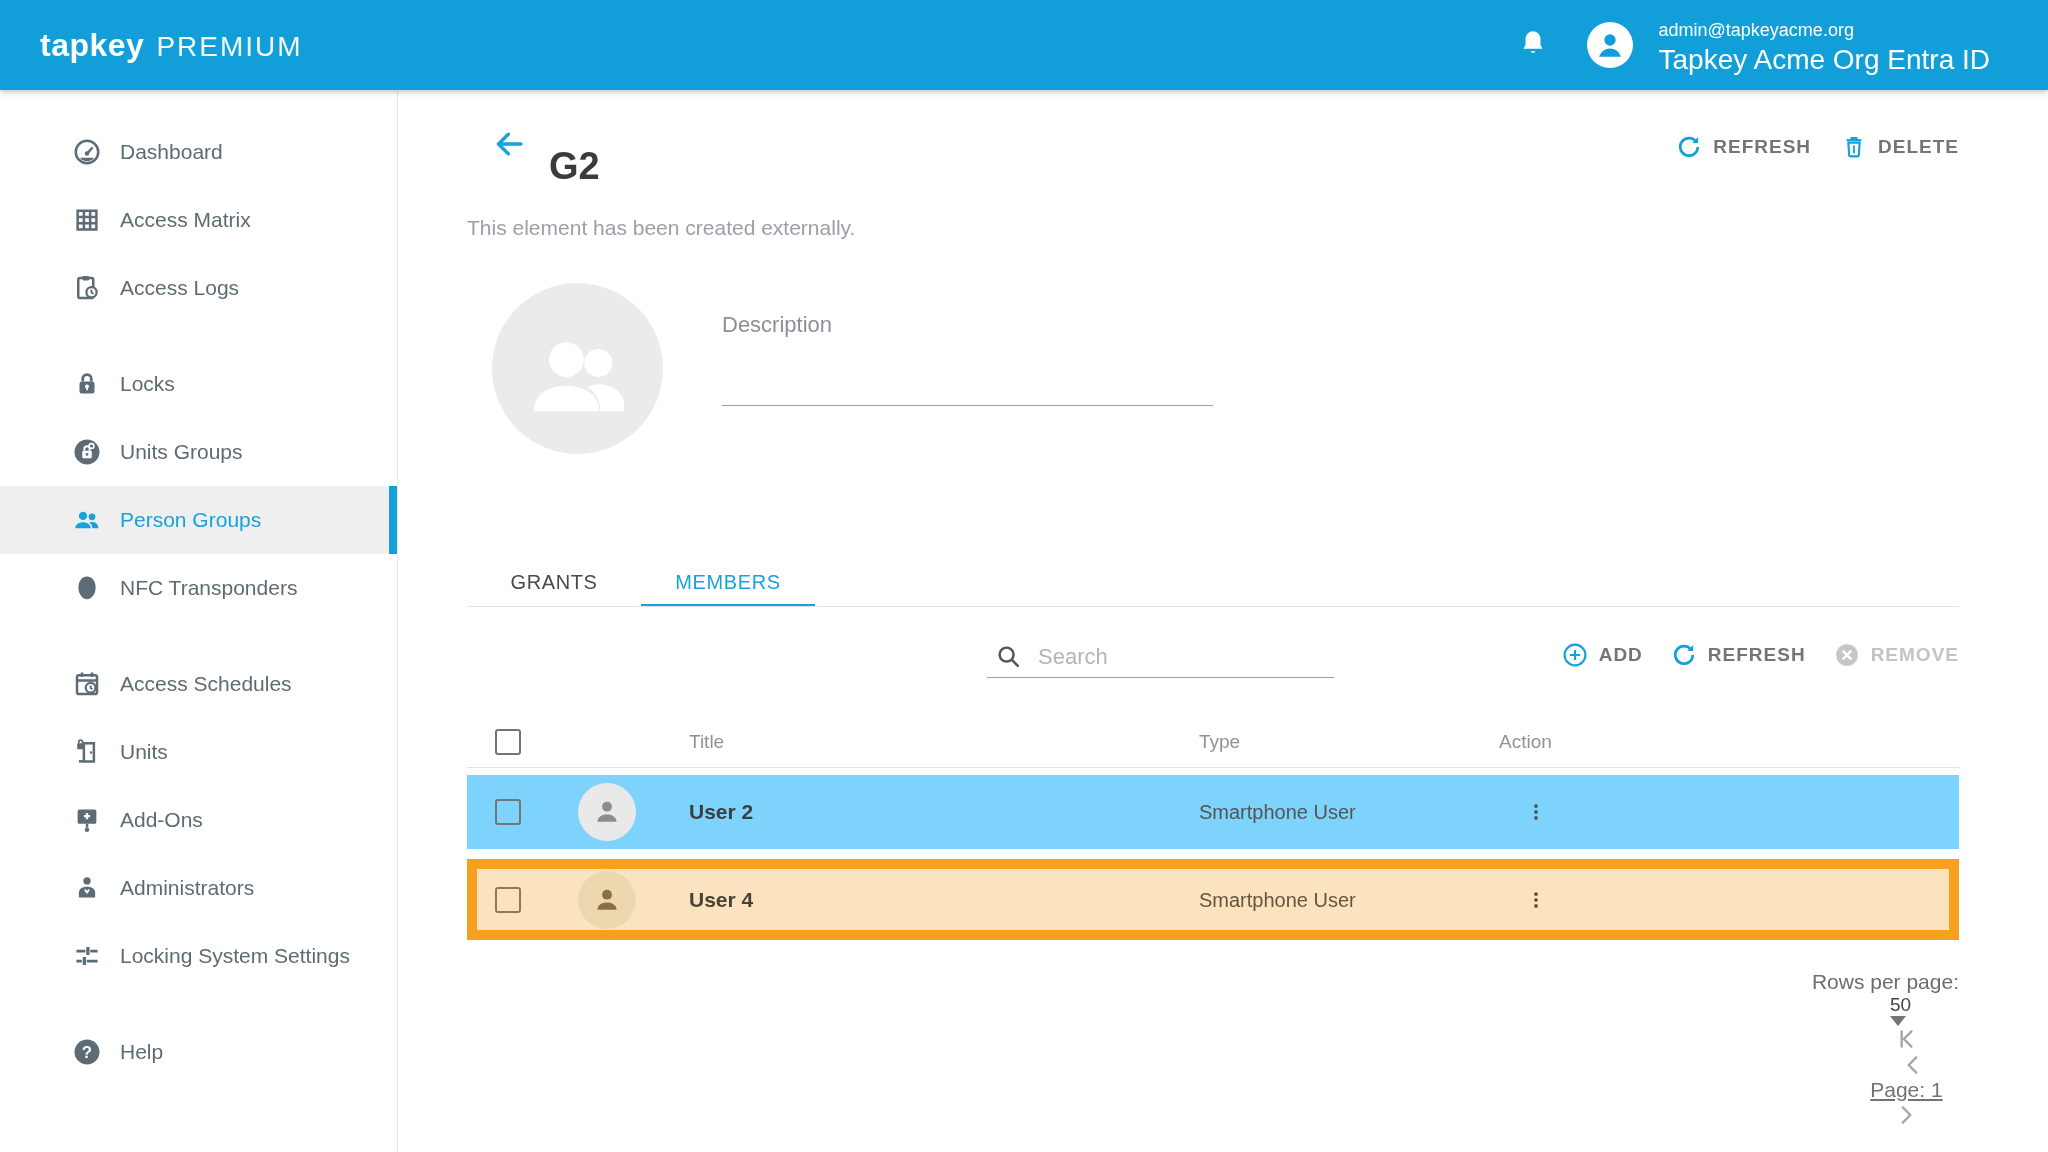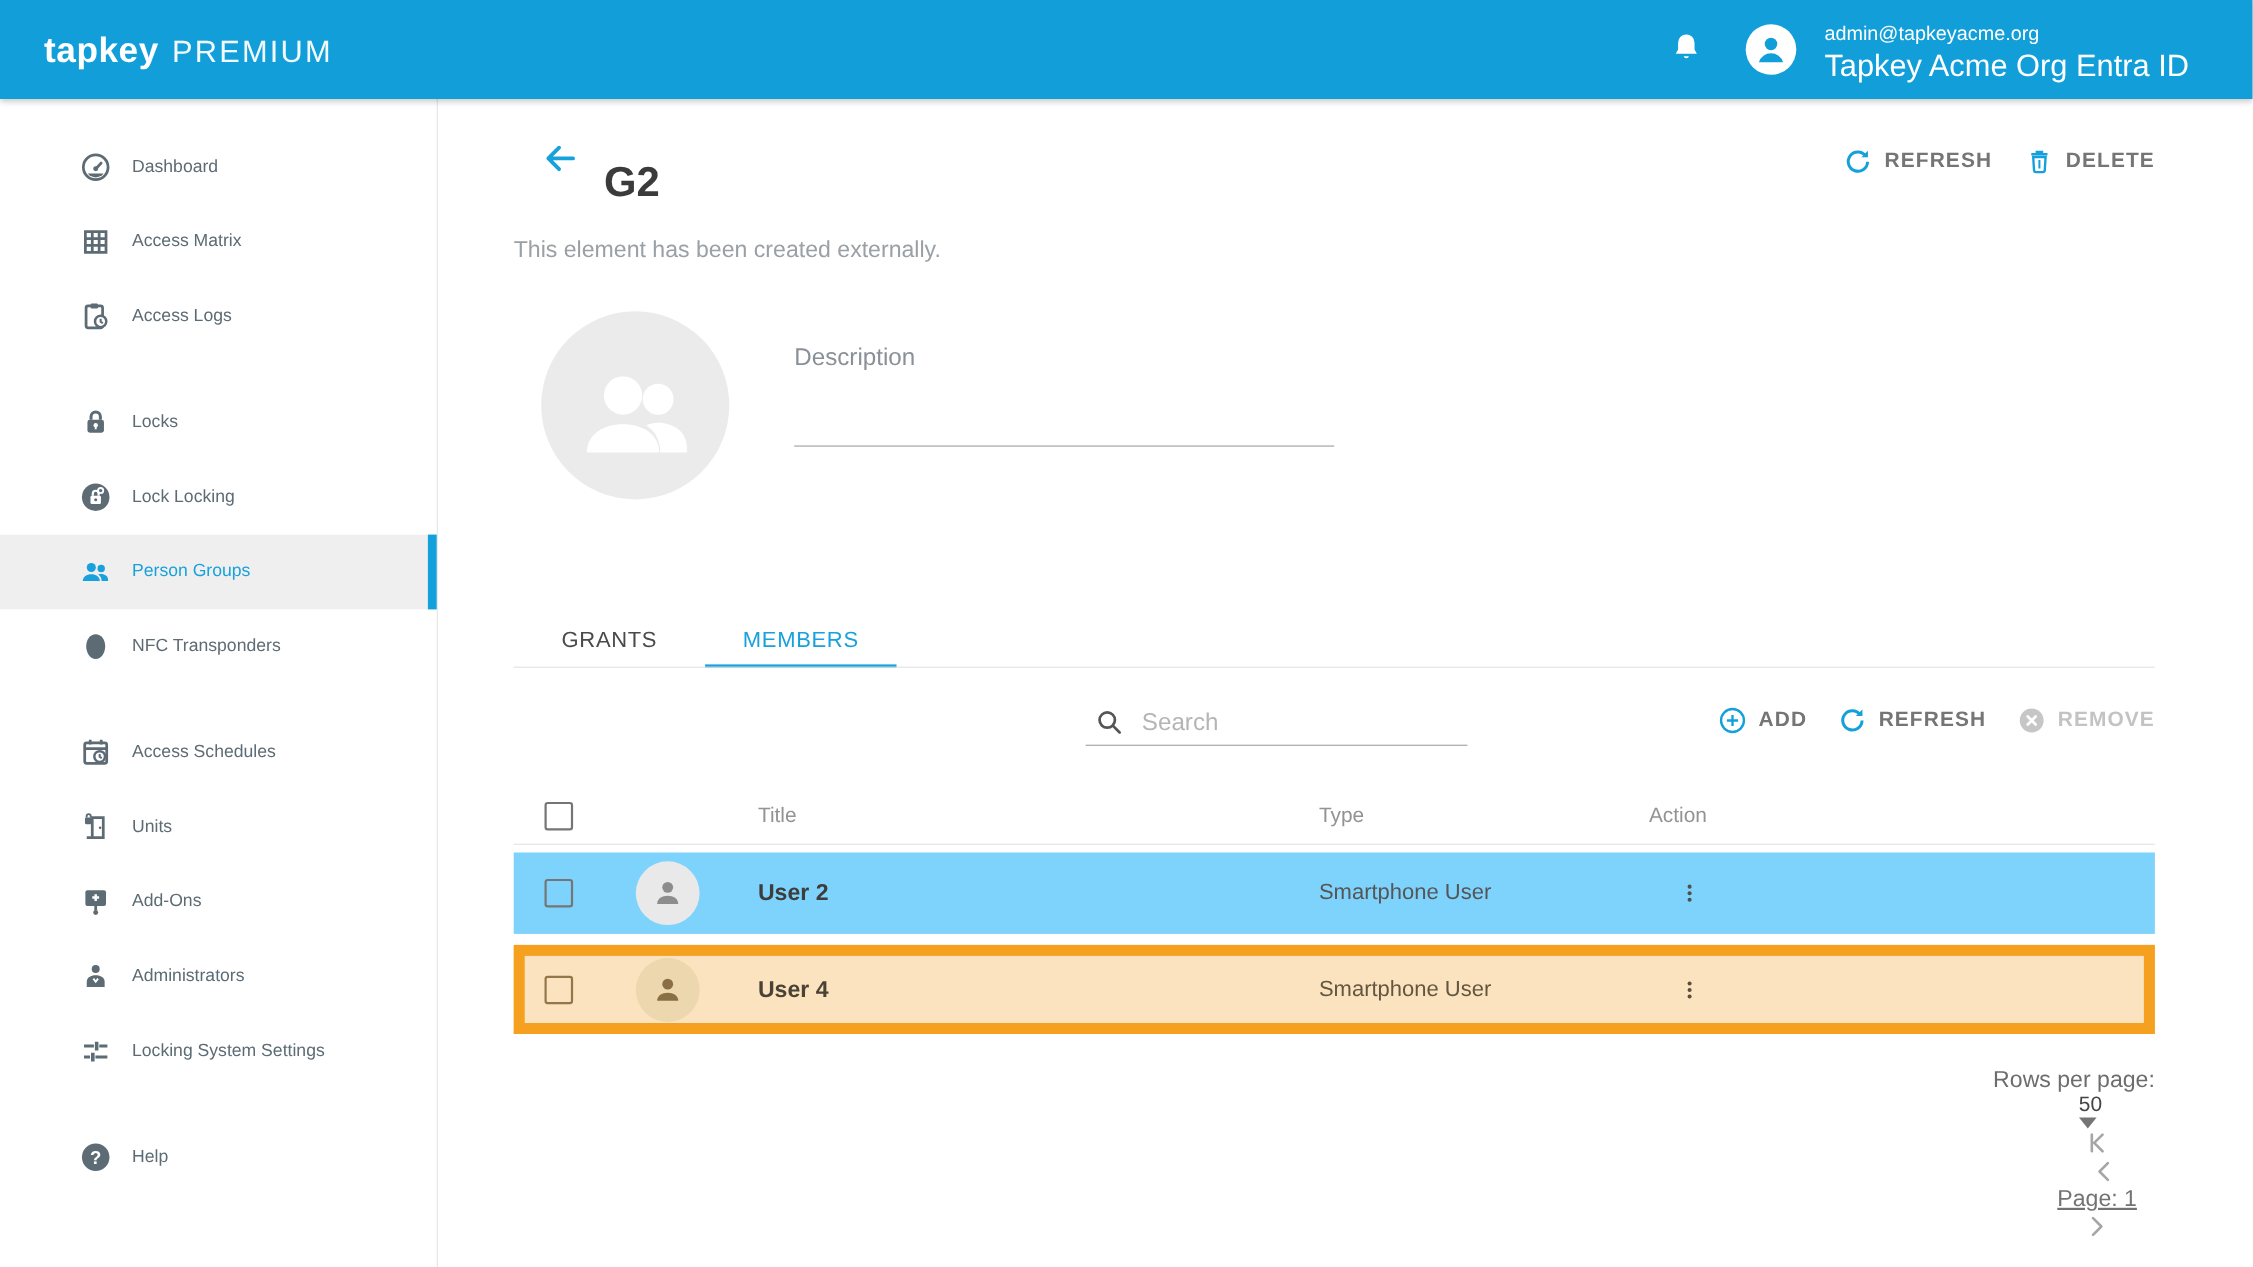--- a/index.html
+++ b/index.html
@@ -20,21 +20,21 @@
   .account{color:#fff;line-height:30px;}
   .account .email{font-size:18px;}
   .account .org{font-size:28px;}
 
   
   .sidebar{position:absolute;left:0;top:90px;width:398px;height:1062px;background:#fff;
            border-right:1px solid #e4e4e4;padding-top:28px;}
   .side-item{position:relative;height:68px;display:flex;align-items:center;cursor:pointer;
              color:#5d6b74;}
   .side-item .s-icon{position:absolute;left:72px;width:30px;height:30px;display:flex;}
-  .side-item .s-label{position:absolute;left:120px;font-size:16px;white-space:nowrap;}
+  .side-item .s-label{position:absolute;left:120px;font-size:21px;white-space:nowrap;}
   .side-item.selected{background:#efefef;color:#19a1dc;}
   .side-item.selected::after{content:"";position:absolute;right:0;top:0;bottom:0;width:8px;background:#14a1db;}
   .side-gap{height:28px;}
   .s-icon svg{width:100%;height:100%;}
 
   
   .main{position:absolute;left:399px;top:90px;width:1649px;height:1062px;background:#fff;}
 
   .back-btn{position:absolute;left:92px;top:36px;width:36px;height:36px;cursor:pointer;}
   .page-title{position:absolute;left:150px;top:30px;font-size:38px;font-weight:700;color:#3b3b3b;}
@@ -196,21 +196,21 @@
     <div class="side-item">
       <span class="s-icon">
           <svg viewBox="0 0 24 24">
             <circle cx="12" cy="12" r="10" fill="currentColor"></circle>
             <rect x="8.2" y="11" width="7.6" height="6" rx="1" fill="#fff"></rect>
             <path d="M9.9 11V9.4a2.1 2.1 0 0 1 4.2 0V11" stroke="#fff" stroke-width="1.6" fill="none"></path>
             <circle cx="12" cy="13.9" r="1.1" fill="currentColor"></circle>
             <circle cx="15.6" cy="7.2" r="1.9" fill="none" stroke="#fff" stroke-width="1.3"></circle>
           </svg>
         </span>
-      <span class="s-label">Lock Locking</span>
+      <span class="s-label">Units Groups</span>
     </div>
     <div class="side-item selected">
       <span class="s-icon">
           <svg viewBox="0 0 24 24">
             <circle cx="8.8" cy="8.7" r="3.3" fill="currentColor"></circle>
             <circle cx="16" cy="9.4" r="2.7" fill="currentColor"></circle>
             <path d="M2.6 18.6c0-3.1 2.9-4.9 6.2-4.9s6.2 1.8 6.2 4.9z" fill="currentColor"></path>
             <path d="M16.3 18.6c0-2.4-1.1-3.9-2.5-4.7.7-.3 1.4-.4 2.2-.4 2.7 0 5 1.6 5 4.1v1z" fill="currentColor"></path>
           </svg>
         </span>

